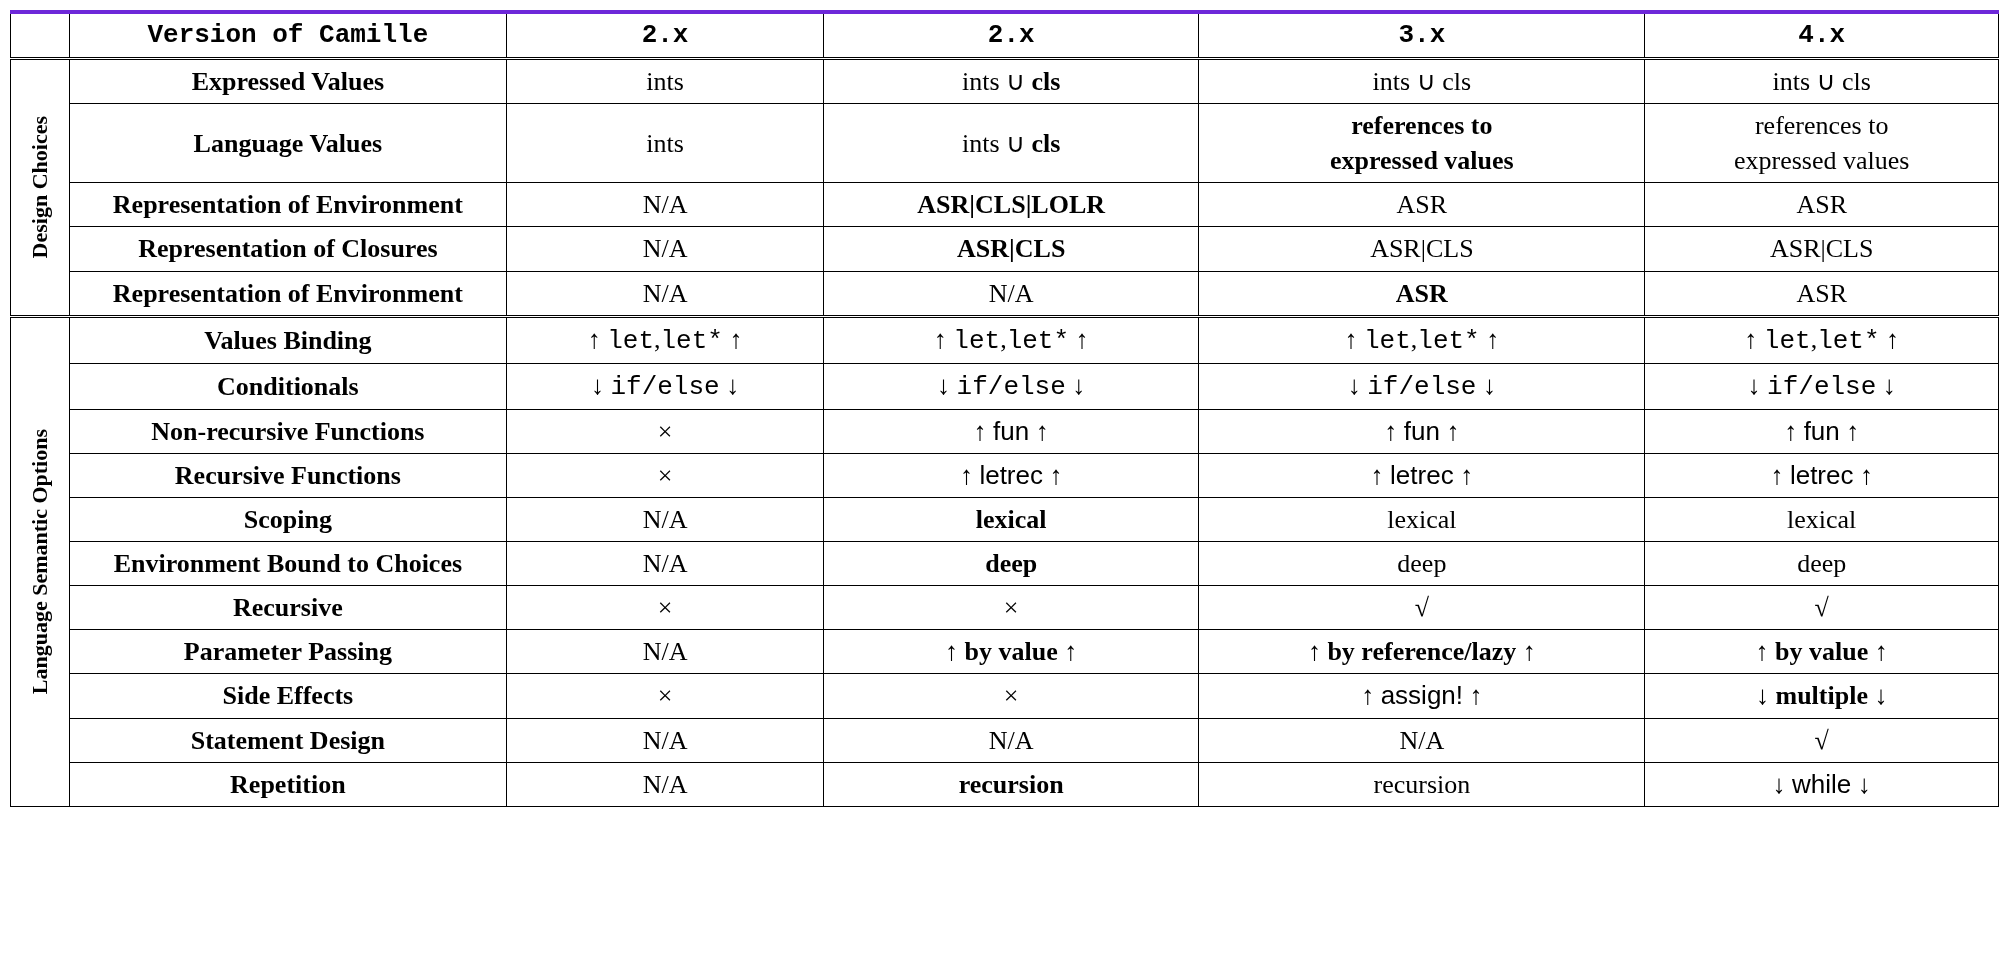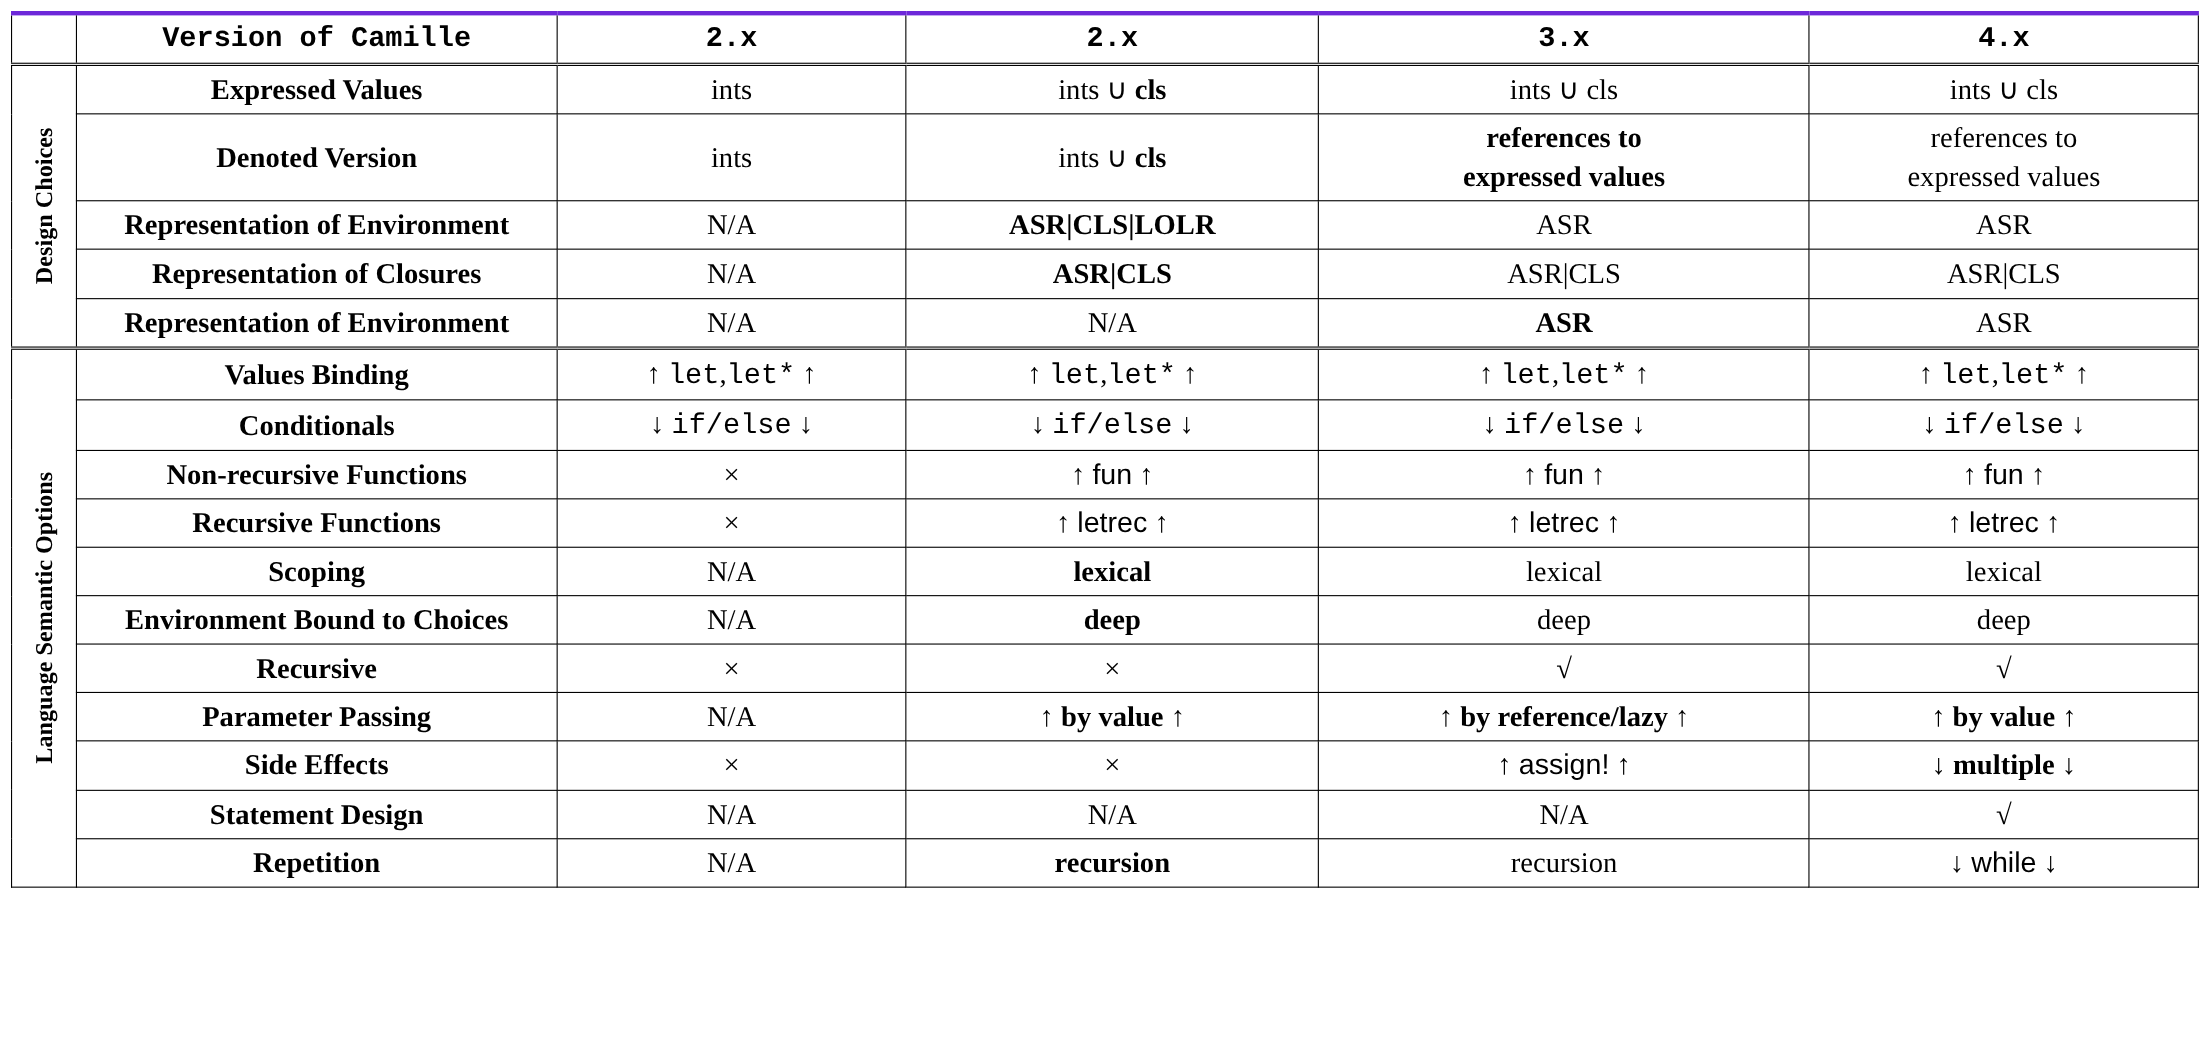--- a/index.html
+++ b/index.html
@@ -67,21 +67,21 @@
     <td rowspan="5">
           <div class="vlabel">Design Choices</div>
         </td>
     <td class="rowhead">Expressed Values</td>
     <td>ints</td>
     <td><span>ints ∪ </span><span class="bold">cls</span></td>
     <td>ints ∪ cls</td>
     <td>ints ∪ cls</td>
   </tr>
   <tr>
-    <td class="rowhead">Denoted Version</td>
+    <td class="rowhead">Language Values</td>
     <td>ints</td>
     <td><span>ints ∪ </span><span class="bold">cls</span></td>
     <td class="bold"><span>references to</span><br><span>expressed values</span></td>
     <td><span>references to</span><br><span>expressed values</span></td>
   </tr>
   <tr>
     <td class="rowhead">Representation of Environment</td>
     <td>N/A</td>
     <td class="bold">ASR|CLS|LOLR</td>
     <td>ASR</td>

